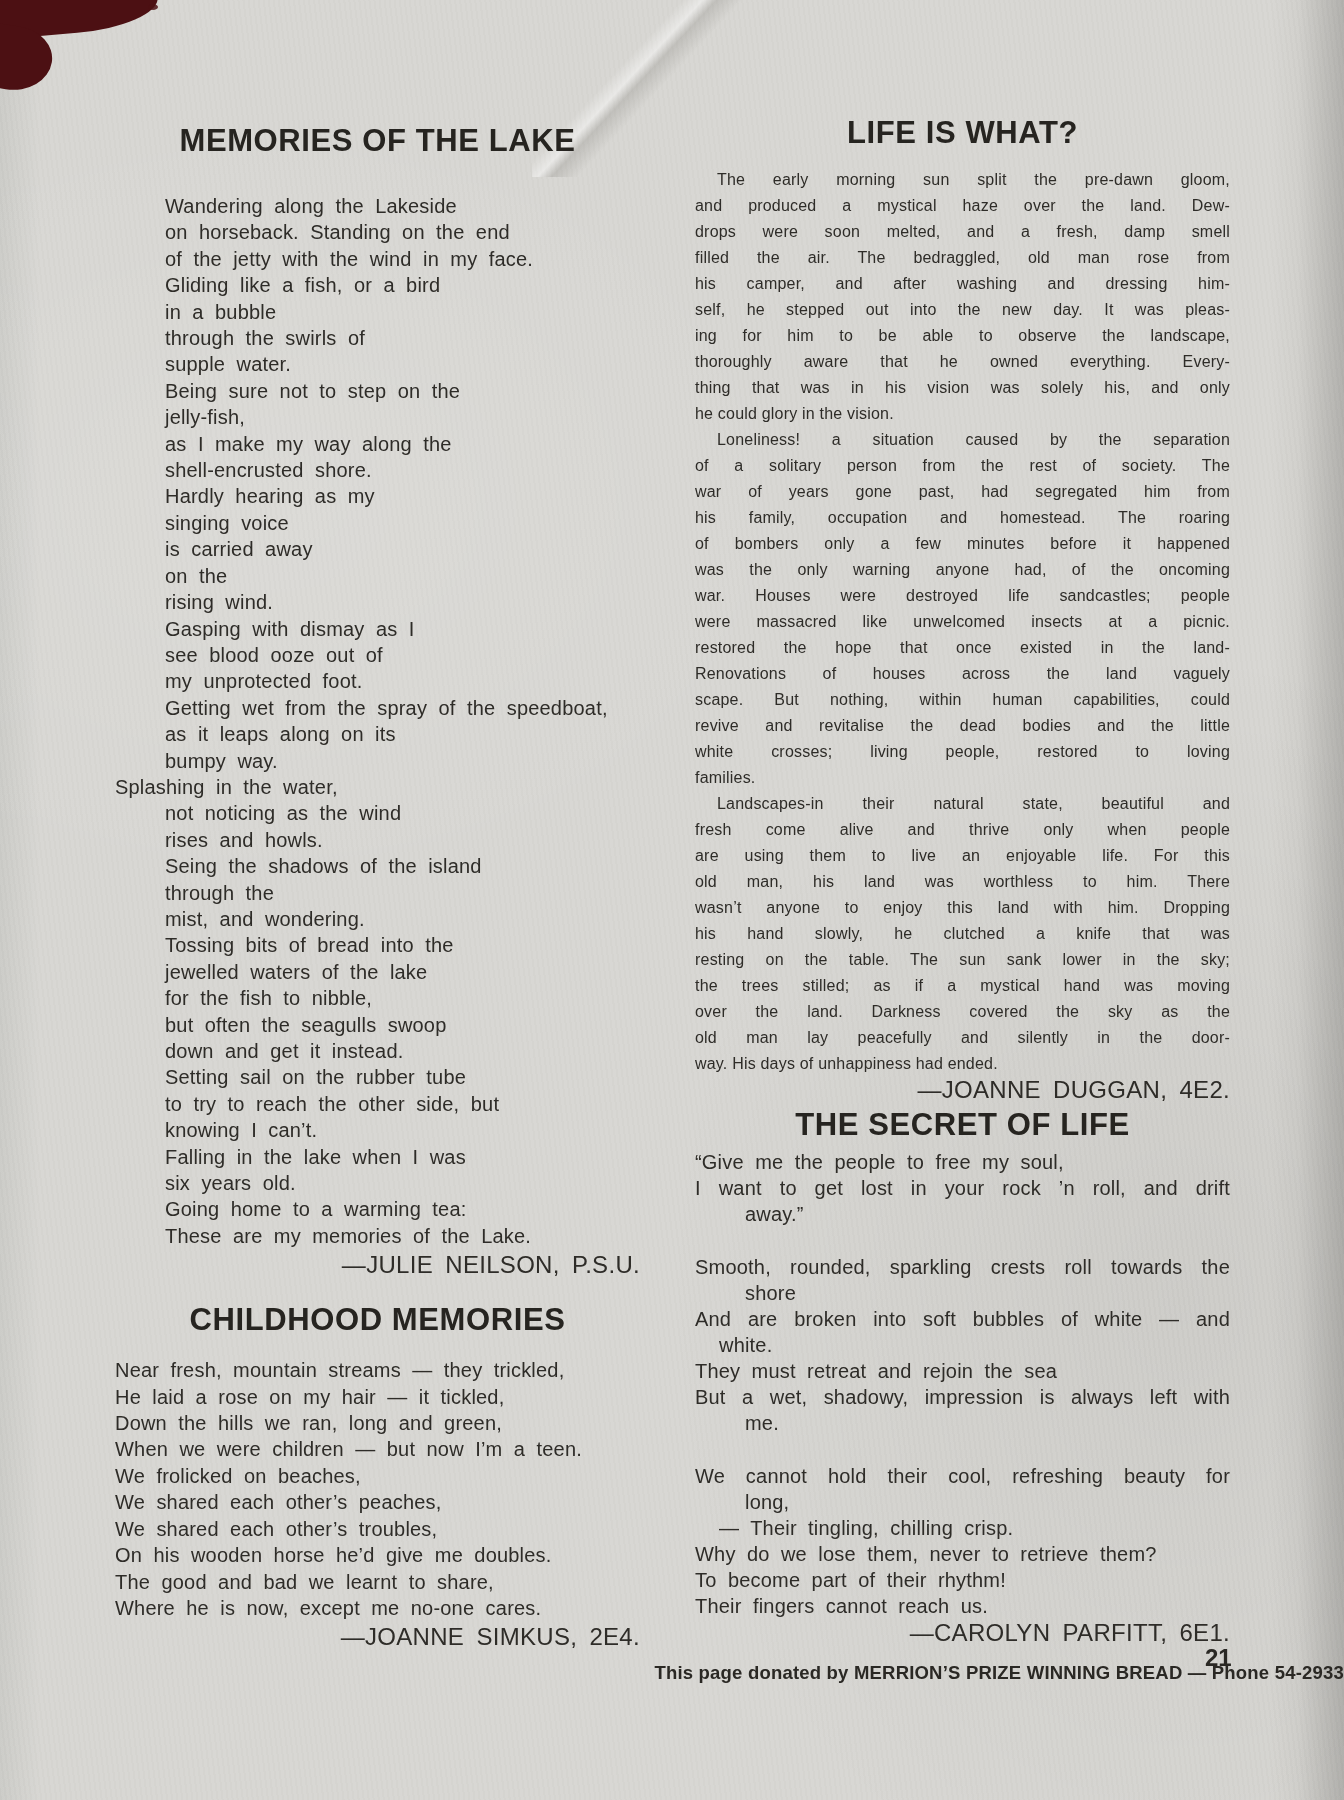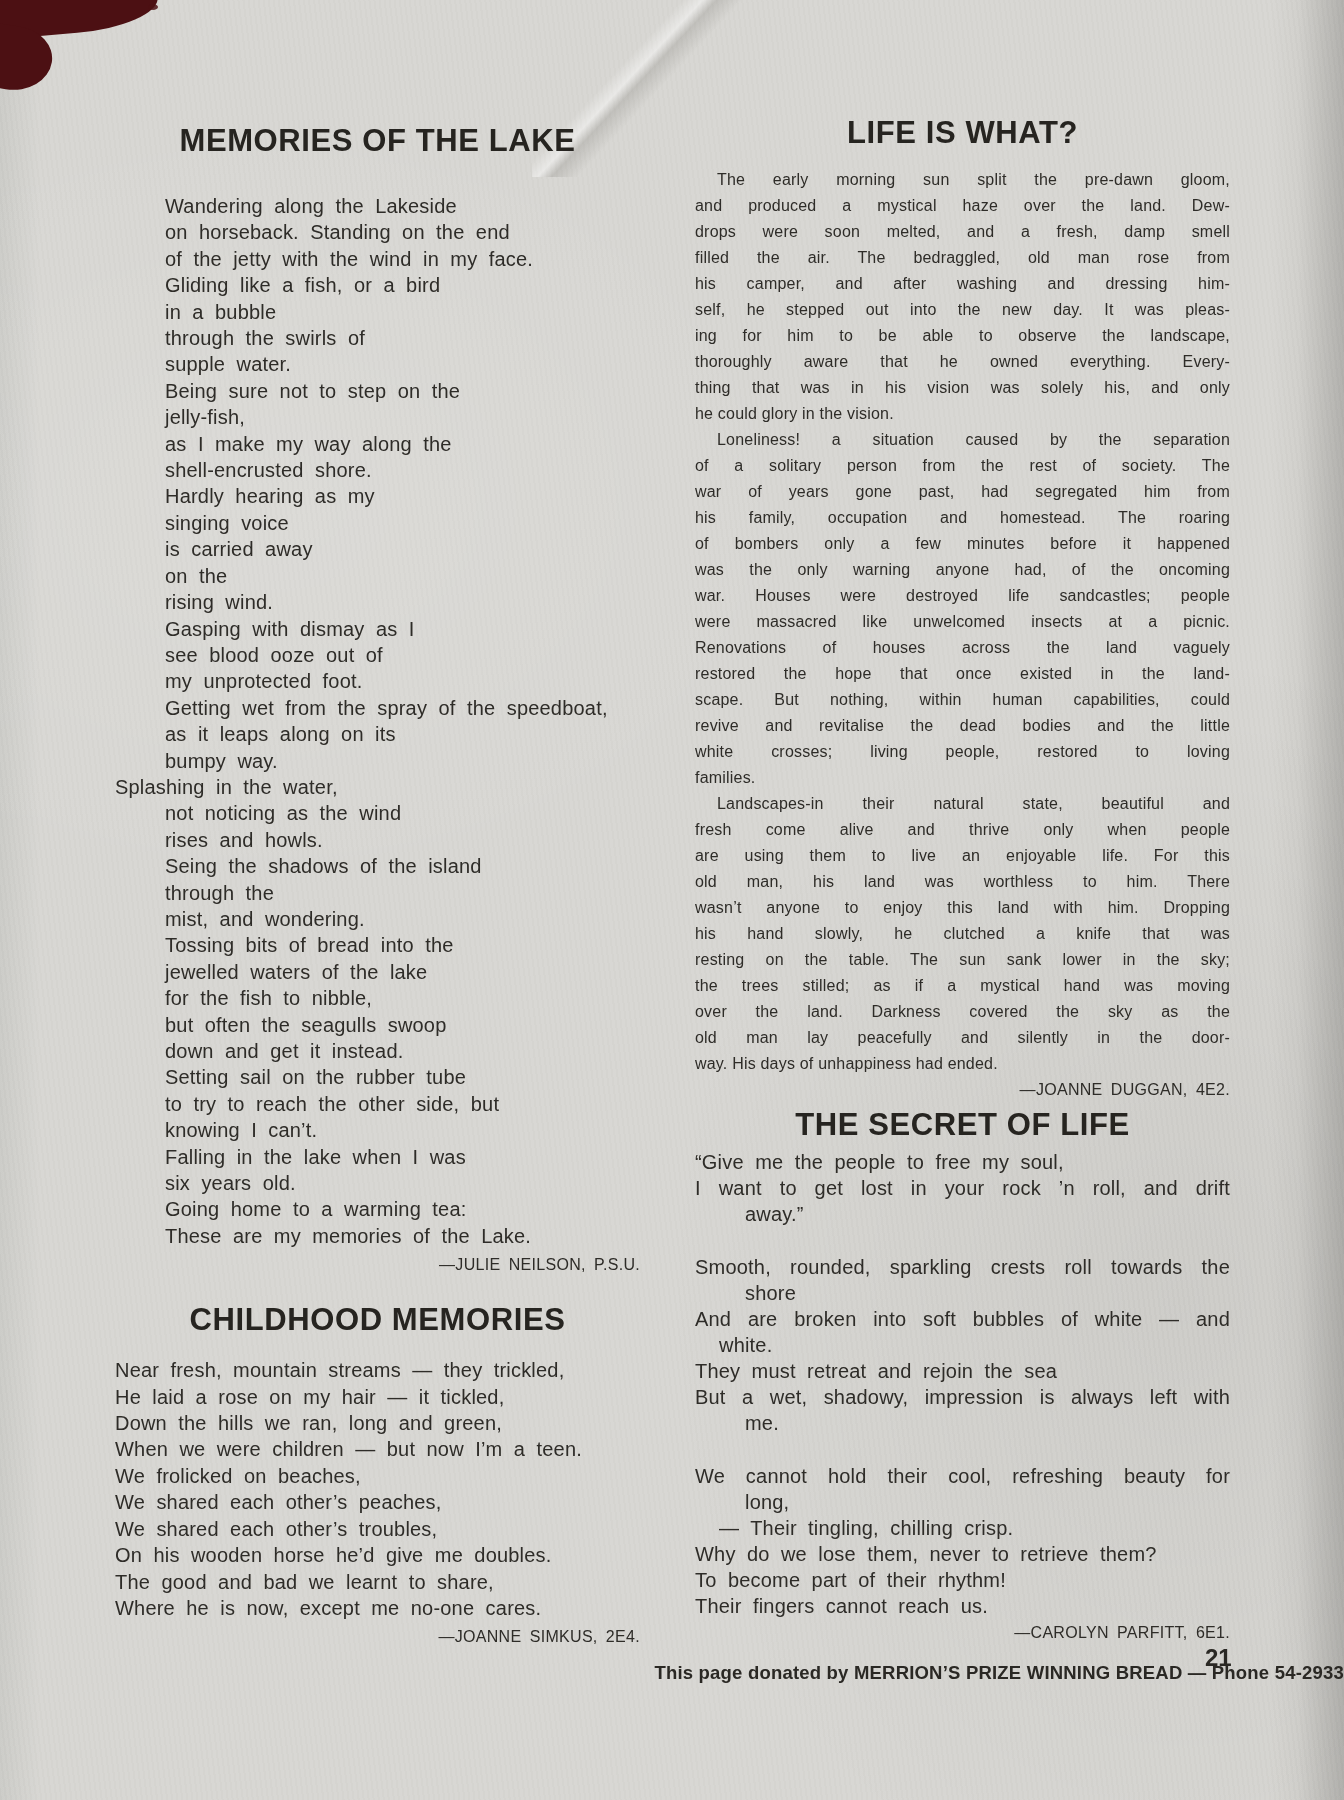--- a/index.html
+++ b/index.html
@@ -40,21 +40,21 @@
   .ind0 { padding-left:0; }
   .ind1 { padding-left:24px; }
   .ind2 { padding-left:50px; }
   .pline.just { text-align:justify; text-align-last:justify; }
 
   .jline { font-size:16px; line-height:26px; letter-spacing:0.2px;
            text-align:justify; text-align-last:justify; }
   .jline.first { text-indent:22px; }
   .jline.last  { text-align-last:left; }
 
-  .attribution { font-size:16px; letter-spacing:0.3px; text-align:right;
+  .attribution { font-size:24px; letter-spacing:0.3px; text-align:right;
                  line-height:26px; word-spacing:0.22em; }
 
   
   #poem-memories-lines   { margin-top:37px; }
   #attrib-neilson        { margin-top:3px; }
   #title-childhood       { margin-top:27px; }
   #poem-childhood-lines  { margin-top:22px; }
   #attrib-simkus         { margin-top:3px; }
 
   #story-paras           { margin-top:19px; }
@@ -159,22 +159,22 @@
         </div>
         <div class="para">
           <div class="jline first">Loneliness! a situation caused by the separation</div>
           <div class="jline">of a solitary person from the rest of society. The</div>
           <div class="jline">war of years gone past, had segregated him from</div>
           <div class="jline">his family, occupation and homestead. The roaring</div>
           <div class="jline">of bombers only a few minutes before it happened</div>
           <div class="jline">was the only warning anyone had, of the oncoming</div>
           <div class="jline">war. Houses were destroyed life sandcastles; people</div>
           <div class="jline">were massacred like unwelcomed insects at a picnic.</div>
+          <div class="jline">restored the hope that once existed in the land-</div>
           <div class="jline">Renovations of houses across the land vaguely</div>
-          <div class="jline">restored the hope that once existed in the land-</div>
           <div class="jline">scape. But nothing, within human capabilities, could</div>
           <div class="jline">revive and revitalise the dead bodies and the little</div>
           <div class="jline">white crosses; living people, restored to loving</div>
           <div class="jline last">families.</div>
         </div>
         <div class="para">
           <div class="jline first">Landscapes-in their natural state, beautiful and</div>
           <div class="jline">fresh come alive and thrive only when people</div>
           <div class="jline">are using them to live an enjoyable life. For this</div>
           <div class="jline">old man, his land was worthless to him. There</div>

